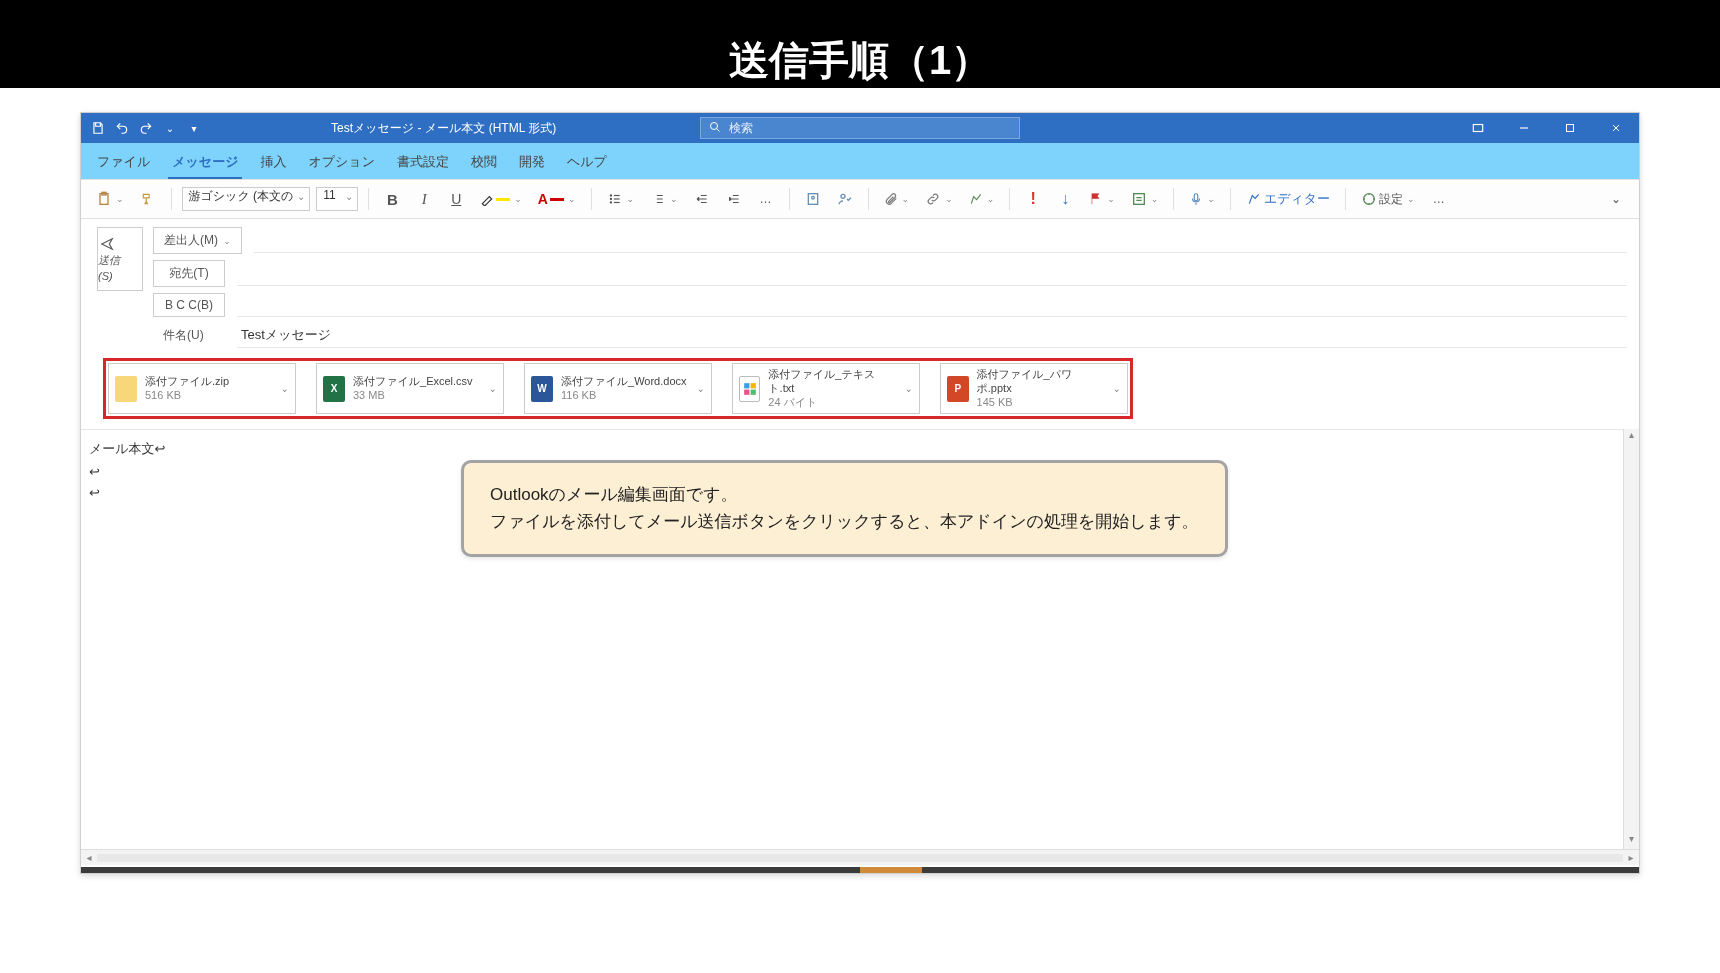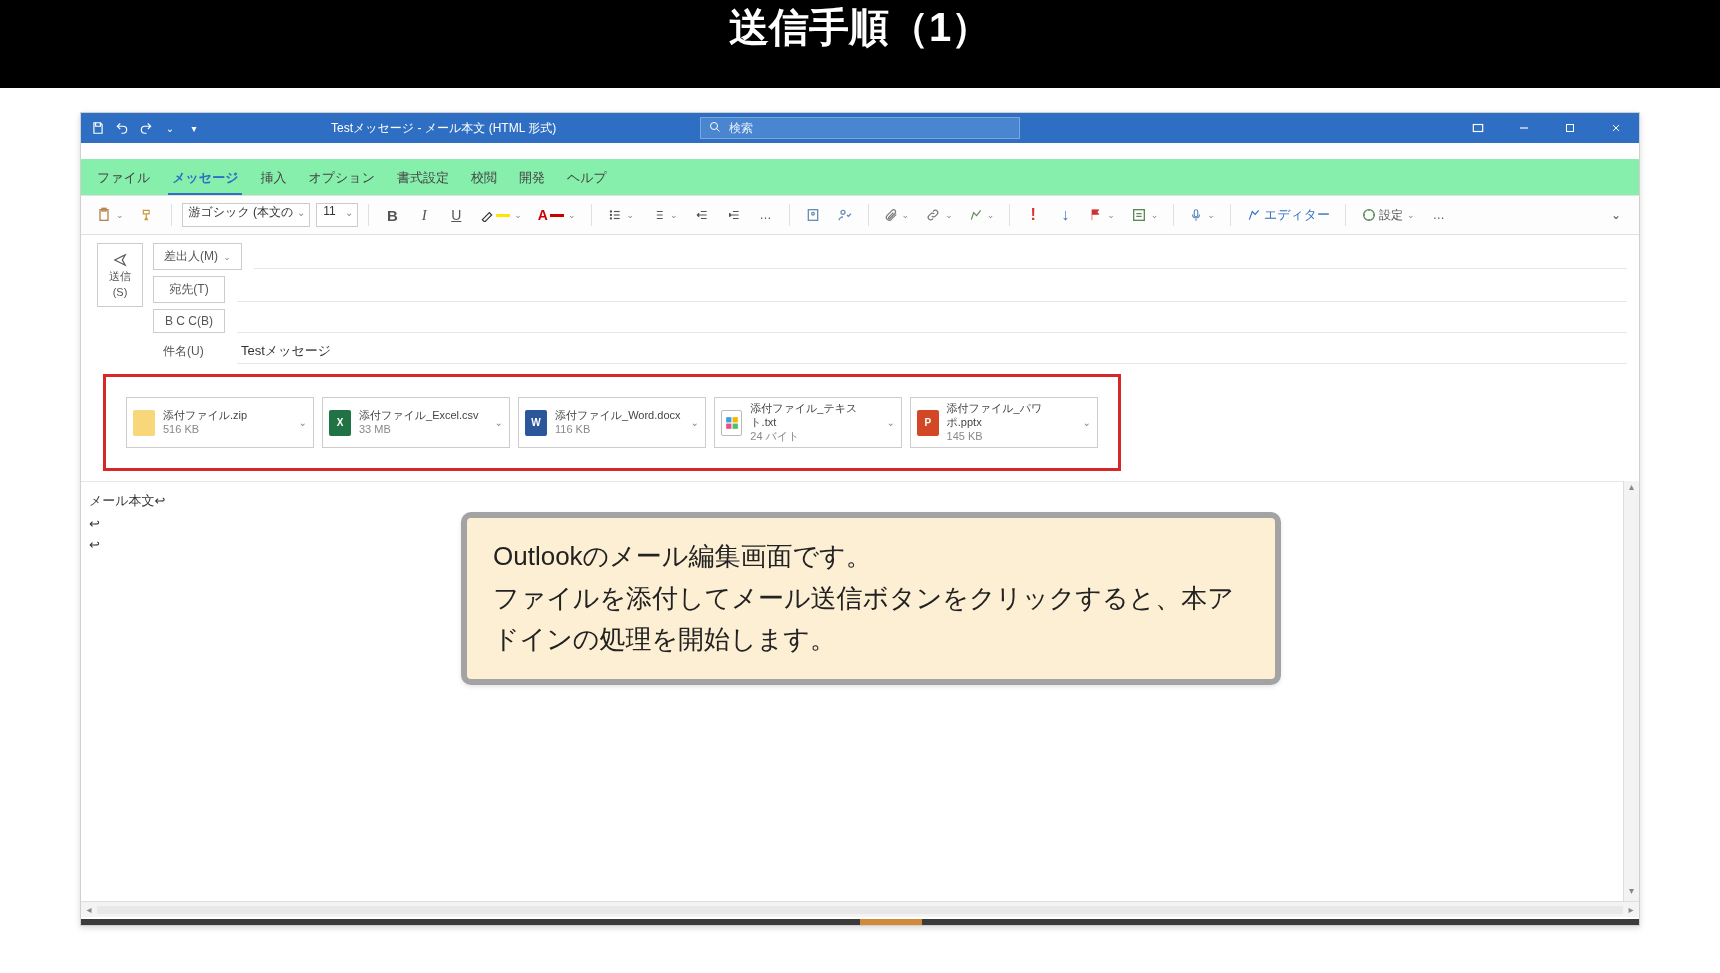--- a/index.html
+++ b/index.html
@@ -8,21 +8,21 @@
     font-family: "Yu Gothic UI", "Meiryo", sans-serif;
     width: 1720px;
     height: 973px;
     overflow: hidden;
   }
   .slide-title-bar {
     height: 88px;
     background: #000;
     color: #fff;
     display: flex;
-    align-items: flex-start;
+    align-items: flex-end;
     justify-content: center;
     font-size: 40px;
     font-weight: bold;
   }
   .app-stage {
     background: #fff;
     padding: 24px 80px 0 80px;
     height: calc(100% - 88px);
   }
   .outlook-window {
@@ -64,22 +64,21 @@
   .titlebar .win-controls div { width: 46px; height: 100%; display:flex; align-items:center; justify-content:center; }
   .titlebar svg { stroke: #fff; fill: none; }
   
   .ribbon-tabs {
     display: flex;
     gap: 14px;
     padding: 6px 12px 0 12px;
     font-size: 13px;
     color: #444;
     border-bottom: 1px solid #e1e1e1;
-    background:#86efac;
-    margin-top:16px;
+    background:#7dd3fc;
   }
   .ribbon-tabs .tab { padding: 4px 4px 6px; cursor: default; }
   .ribbon-tabs .tab.active { color: #2f6fc3; border-bottom: 2px solid #2f6fc3; font-weight: 700;}
   
   .ribbon-toolbar {
     display: flex;
     align-items: center;
     gap: 6px;
     padding: 6px 10px;
     border-bottom: 1px solid #e1e1e1;
@@ -106,27 +105,28 @@
   .dd { font-size: 9px; color:#888; margin-left:2px;}
   .editor-label { color:#2f6fc3; font-size:13px;}
   
   .compose-area { padding: 8px 12px 0 16px; }
   .compose-grid { display: flex; gap: 10px; }
   .send-col {
     width: 46px;
     border: 1px solid #ccc;
     display: flex;
     flex-direction: column;
-    align-items: center;
+    align-items: flex-start;
     justify-content: center;
     padding: 6px 0;
     font-size: 11px;
     color:#555;
     gap: 2px;
     height: 64px;
+    font-style: italic;
   }
   .send-col svg { stroke:#555; fill:none;}
   .fields-col { flex: 1; display: flex; flex-direction: column; gap: 6px;}
   .field-row { display: flex; align-items: center; gap: 12px; }
   .field-label-btn {
     border: 1px solid #ccc;
     padding: 4px 10px;
     font-size: 12px;
     color:#555;
     min-width: 72px;
@@ -144,24 +144,24 @@
     border: none;
     border-bottom: 1px solid #e6e6e6;
     height: 24px;
     font-size: 13px;
     color:#333;
     padding: 2px 4px;
   }
   
   .attach-strip {
     margin: 10px 0 10px 6px;
-    padding: 20px;
+    padding: 2px;
     border: 3px solid #d62828;
     display: flex;
-    gap: 8px;
+    gap: 20px;
     width: fit-content;
   }
   .attach-chip {
     border: 1px solid #ccc;
     display: flex;
     align-items: center;
     padding: 4px 6px;
     gap: 8px;
     width: 188px;
     background:#fff;
@@ -186,24 +186,24 @@
     color:#333;
     position: relative;
     height: 420px;
     overflow: auto;
   }
   .body-area p { margin-bottom: 6px;}
   .callout {
     position: absolute;
     left: 380px; top: 30px;
     background: #fcefd4;
-    border: 6px solid #a3a3a3;
+    border: 3px solid #a3a3a3;
     border-radius: 10px;
     padding: 18px 26px;
-    font-size: 26px;
+    font-size: 17px;
     line-height: 1.6;
     color: #222;
     box-shadow: 0 2px 4px rgba(0,0,0,0.1);
     max-width: 820px;
   }
   .hscroll {
     height: 16px;
     border-top: 1px solid #ddd;
     display:flex; align-items:center;
     background:#f3f3f3;

